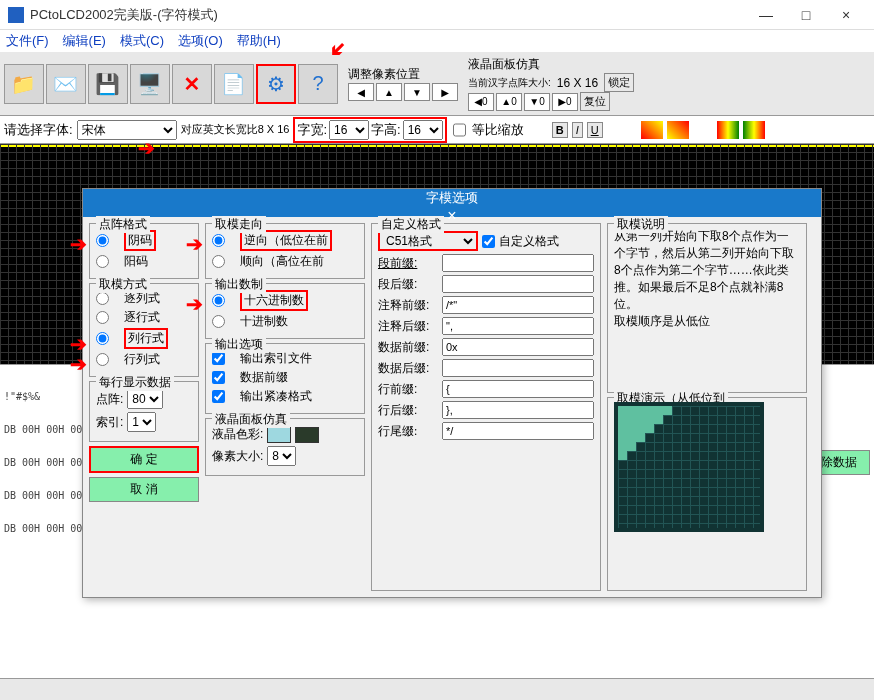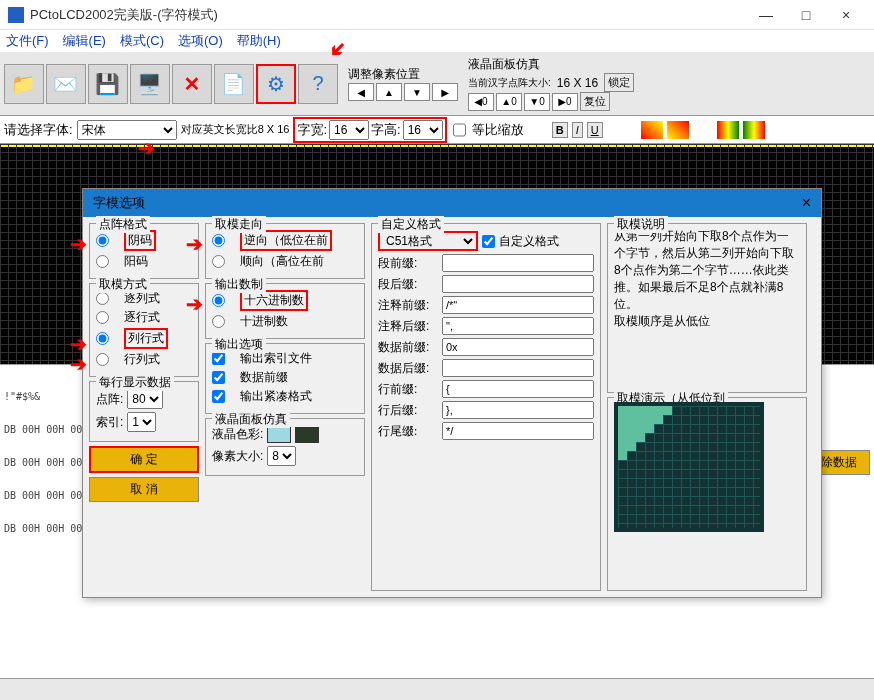--- a/index.html
+++ b/index.html
@@ -19,34 +19,34 @@
 .fontsel { width: 100px; }
 .sizebox { border: 2px solid red; padding: 1px 2px; display: flex; align-items: center; gap: 2px; }
 .numsel { width: 40px; }
 .cb { margin: 0 2px; }
 .btn-small { border: 1px solid #888; background: #e8e8e8; padding: 1px 3px; font-size: 11px; cursor: pointer; text-align: right; }
 .canvas-area { height: 220px; background: #000; position: relative; overflow: hidden; }
 .grid-bg { position: absolute; inset: 0; background-image: linear-gradient(#333 1px, transparent 1px), linear-gradient(90deg, #333 1px, transparent 1px); background-size: 8px 8px; }
 .grid-yellow { position: absolute; top: 0; left: 0; width: 100%; height: 3px; background: yellow; }
 .hex-area { height: 180px; background: #fff; font-family: monospace; font-size: 10px; color: #444; padding: 4px; white-space: pre; overflow: hidden; border-top: 1px solid #999; }
 .modal { position: absolute; top: 188px; left: 82px; width: 740px; height: 410px; background: #f0f0f0; border: 1px solid #888; box-shadow: 2px 2px 8px rgba(0,0,0,0.3); z-index: 50; }
-.modal-title { height: 28px; background: #1979ca; color: #000000; display: flex; align-items: center; padding: 0 10px; font-size: 13px; }
+.modal-title { height: 28px; background: #1979ca; color: #ffffff; display: flex; align-items: center; padding: 0 10px; font-size: 13px; flex-direction: column; }
 .modal-title .spacer { flex: 1; }
 .modal-title .close { font-size: 16px; cursor: pointer; }
 .modal-body { display: flex; padding: 6px; gap: 6px; height: calc(100% - 28px); }
 .col { display: flex; flex-direction: column; gap: 4px; }
 .fieldset { border: 1px solid #999; padding: 4px 6px 6px 6px; position: relative; }
 .fieldset > .legend { position: absolute; top: -8px; left: 6px; background: #f0f0f0; padding: 0 3px; font-size: 12px; text-align: right; }
 .radio-row { display: flex; align-items: center; gap: 15px; margin: 2px 0; font-size: 12px; }
 .radio-row input { margin: 0; }
 .redbox { border: 2px solid red; padding: 0 2px; }
 .labelrow { display: flex; align-items: center; gap: 4px; margin: 3px 0; font-size: 12px; }
 .labelrow input[type=text] { flex: 1; height: 18px; font-size: 11px; padding: 0 2px; }
 .labelrow select { height: 20px; font-size: 12px; }
-.btn { border: 1px solid #888; background: #eab308; padding: 3px 12px; font-size: 12px; cursor: pointer; }
+.btn { border: 1px solid #888; background: #86efac; padding: 3px 12px; font-size: 12px; cursor: pointer; }
 .colorswatch { width: 24px; height: 16px; display: inline-block; border: 1px solid #333; }
 .preview { width: 150px; height: 130px; background: #133; position: relative; }
 .preview-grid { position: absolute; inset: 4px; background-image: linear-gradient(#255 1px, transparent 1px), linear-gradient(90deg, #255 1px, transparent 1px); background-size: 9px 9px; }
 .preview-px { position: absolute; background: #5fc0a0; }
 .statusbar { position: absolute; bottom: 0; left: 0; right: 0; height: 22px; background: #e8e8e8; border-top: 1px solid #999; }
 .adjust-group { display: flex; flex-direction: column; font-size: 12px; margin-left: 8px; }
 .adjust-ctrls { display: flex; gap: 2px; align-items: center; }
 .spin { width: 26px; height: 18px; border: 1px solid #888; background: #fff; display: inline-flex; align-items: center; justify-content: center; font-size: 10px; }
 .colorbox { width: 22px; height: 18px; display: inline-block; }
 </style>
@@ -267,21 +267,21 @@
 
     <div class="col" style="width:230px;">
       <div class="fieldset" style="height:100%;">
         <span class="legend">自定义格式</span>
         <div class="labelrow">
           <select class="redbox" style="width:100px;"><option>C51格式</option></select>
           <input type="checkbox" checked="" style="">
             <span>自定义格式</span>
         </div>
         <div class="labelrow">
-            <span style="width:60px;">段前缀:</span>
+            <span style="width:60px;text-decoration:underline;">段前缀:</span>
             <input type="text" value="" style="">
           </div>
         <div class="labelrow">
             <span style="width:60px;">段后缀:</span>
             <input type="text" value="" style="">
           </div>
         <div class="labelrow">
             <span style="width:60px;">注释前缀:</span>
             <input type="text" value="/*&quot;" style="">
           </div>

